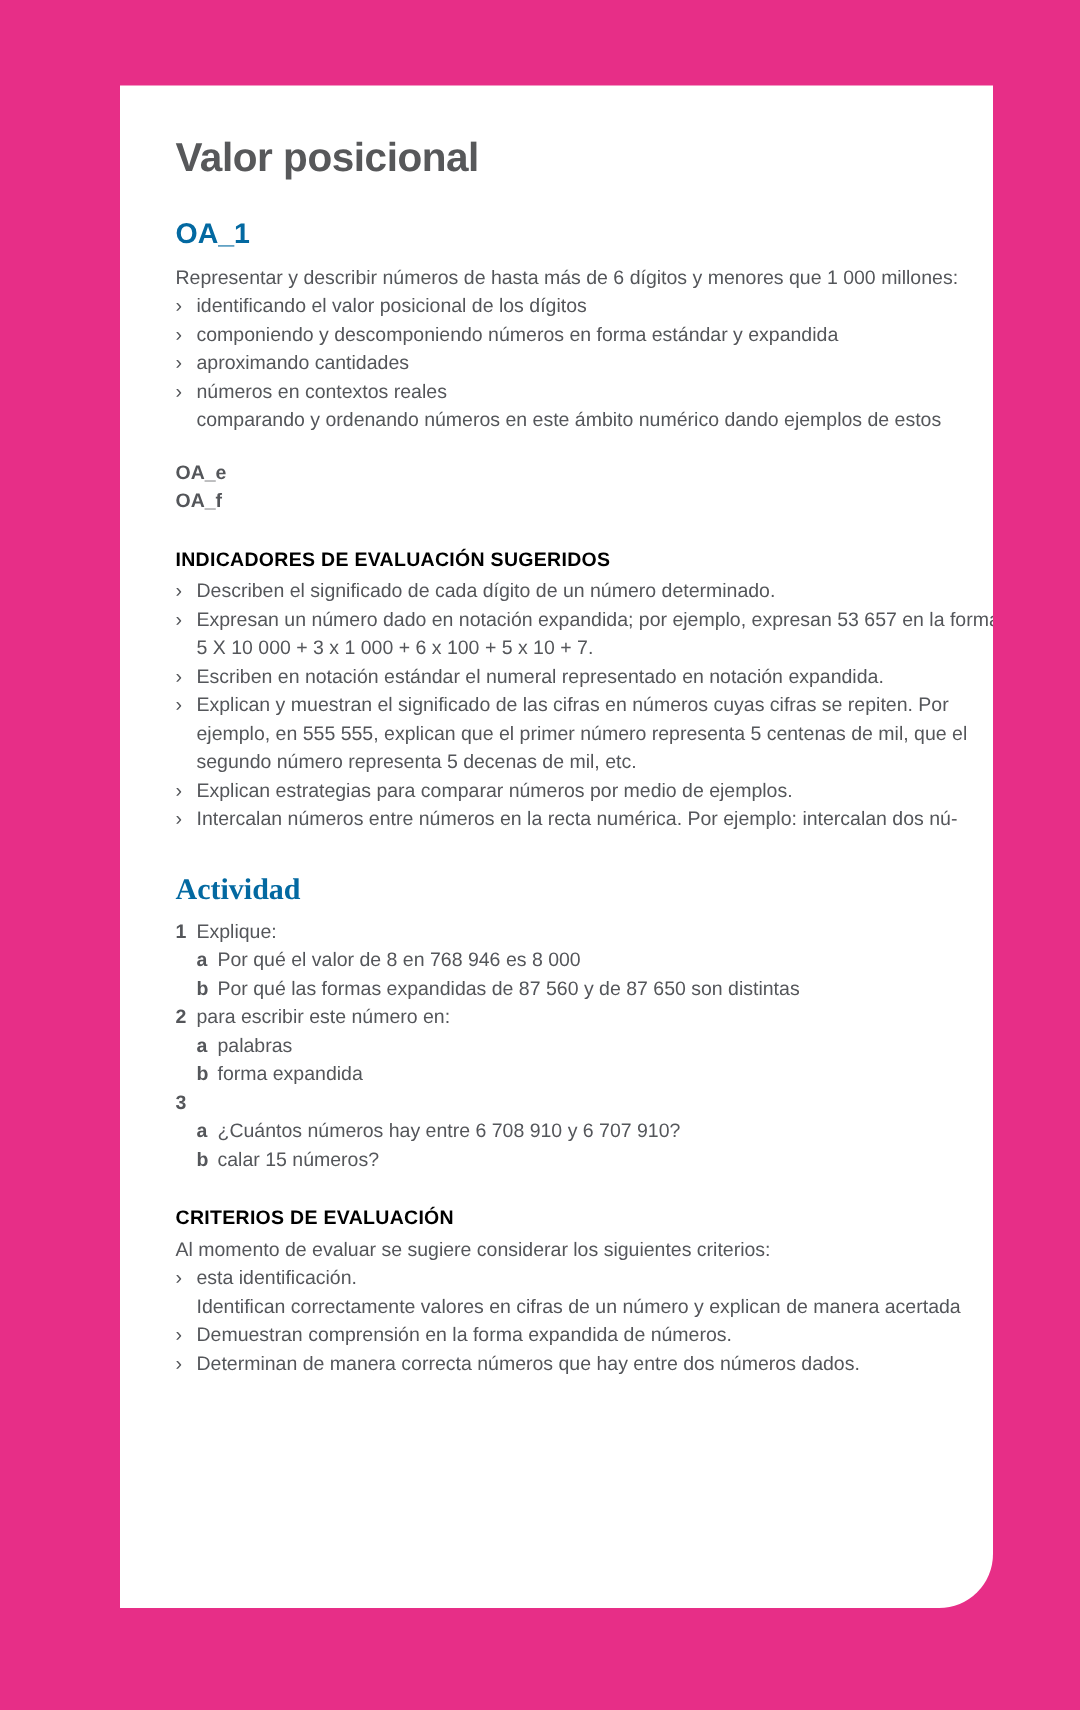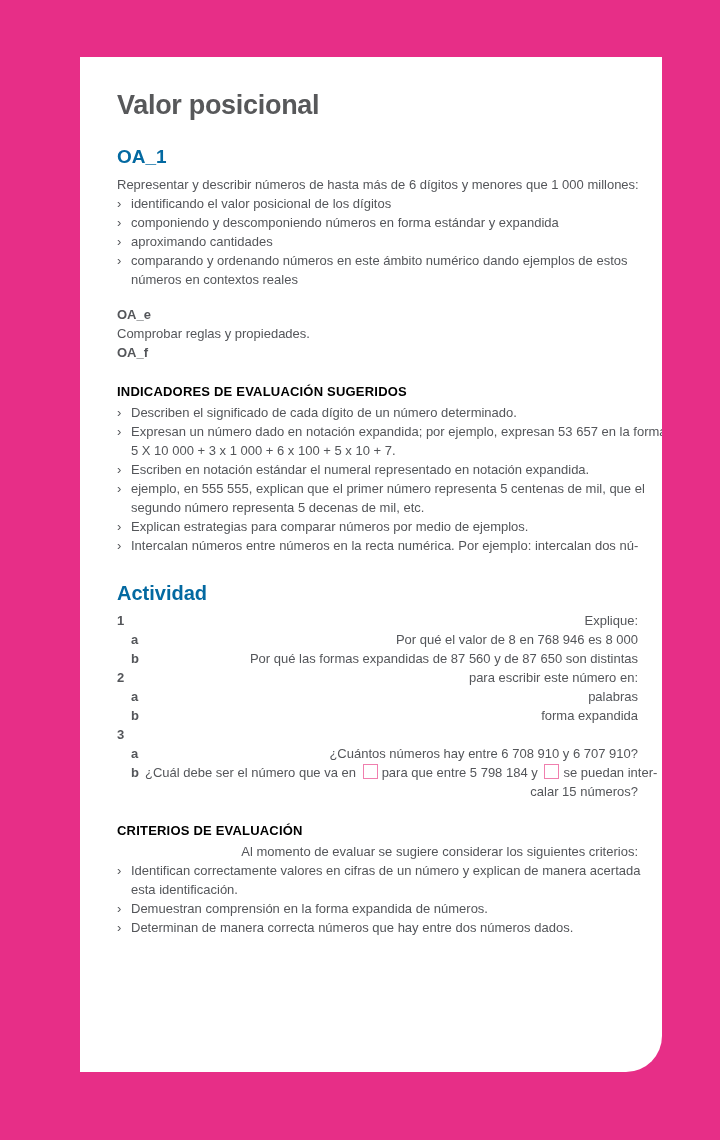--- a/index.html
+++ b/index.html
@@ -14,38 +14,38 @@
   }
   .content{
     padding:33px 24px 0 37px;color:#54565a;
     font-size:13px;line-height:19px;
   }
   .page-title{
     font-size:27px;line-height:30px;font-weight:700;color:#57585a;
     letter-spacing:-0.3px;margin:0 0 26px 0;
   }
   .pink-h{font-size:19px;line-height:22px;font-weight:700;color:#0369a1;margin:0 0 7px 0;}
-  .pink-h.act{font-size:20px;line-height:23px;margin:27px 0 6px 0;}
+  .pink-h.act{font-size:20px;line-height:23px;margin:27px 0 6px 0;font-family:Liberation Serif, serif;}
   .section-head{font-weight:700;font-size:13px;letter-spacing:0.2px;margin:20px 0 2px 0;color:#000000;}
   .ln{display:block;white-space:nowrap;}
   .brow{display:flex;}
   .bm{width:14px;flex:none;}
   .bt{flex:1;min-width:0;}
   .oarefs{margin-top:16px;}
   .oarow{display:flex;flex-direction:column;}
   .oacode{width:46px;flex:none;font-weight:700;}
   .arow{display:flex;}
   .arow.sub{margin-left:14px;}
   .num{width:14px;flex:none;font-weight:700;}
-  .atext{flex:1;min-width:0;text-align:right;}
+  .atext{flex:1;min-width:0;}
   .answer-box{
     display:inline-block;width:13px;height:13px;border:1.5px solid #f07fae;
     margin:0 4px 0 3px;vertical-align:-2px;background:#ffffff;
   }
-  .intro{margin:0;text-align:right;}
+  .intro{margin:0;}
 </style>
 </head>
 <body>
 
 <div class="pink-bg">
   <div class="card">
     <div class="content">
 
       <div class="page-title">Valor posicional</div>
 
@@ -69,30 +69,29 @@
         </div>
         <div class="brow">
           <span class="bm">›</span>
           <span class="bt">
               <span class="ln">aproximando cantidades</span>
             </span>
         </div>
         <div class="brow">
           <span class="bm">›</span>
           <span class="bt">
+            <span class="ln">números en contextos reales</span>
             <span class="ln">comparando y ordenando números en este ámbito numérico dando ejemplos de estos</span>
-            <span class="ln">números en contextos reales</span>
           </span>
         </div>
       </div>
 
       <div class="oarefs">
         <div class="oarow">
           <span class="oacode">OA_e</span>
-          <span class="ln">Comprobar reglas y propiedades.</span>
         </div>
         <div class="oarow">
           <span class="oacode">OA_f</span>
         </div>
       </div>
 
       <div class="section-head">INDICADORES DE EVALUACIÓN SUGERIDOS</div>
       <div>
         <div class="brow">
           <span class="bm">›</span>
@@ -109,20 +108,21 @@
         </div>
         <div class="brow">
           <span class="bm">›</span>
           <span class="bt">
               <span class="ln">Escriben en notación estándar el numeral representado en notación expandida.</span>
             </span>
         </div>
         <div class="brow">
           <span class="bm">›</span>
           <span class="bt">
+            <span class="ln">Explican y muestran el significado de las cifras en números cuyas cifras se repiten. Por</span>
             <span class="ln">ejemplo, en 555 555, explican que el primer número representa 5 centenas de mil, que el</span>
             <span class="ln">segundo número representa 5 decenas de mil, etc.</span>
           </span>
         </div>
         <div class="brow">
           <span class="bm">›</span>
           <span class="bt">
               <span class="ln">Explican estrategias para comparar números por medio de ejemplos.</span>
             </span>
         </div>
@@ -181,36 +181,35 @@
         </div>
         <div class="arow sub">
           <span class="num">a</span>
           <div class="atext">
               <span class="ln">¿Cuántos números hay entre 6 708 910 y 6 707 910?</span>
             </div>
         </div>
         <div class="arow sub">
           <span class="num">b</span>
           <div class="atext">
-            <span class="ln"><span>¿Cuál debe ser el número que va en </span><span class="answer-box"></span><span>para que entre 5 798 184 y </span><span class="answer-box"></span><span>se puedan inter-</span></span>
             <span class="ln">calar 15 números?</span>
           </div>
         </div>
       </div>
 
       <div class="section-head">CRITERIOS DE EVALUACIÓN</div>
       <p class="intro">
           <span class="ln">Al momento de evaluar se sugiere considerar los siguientes criterios:</span>
         </p>
       <div>
         <div class="brow">
           <span class="bm">›</span>
           <span class="bt">
+            <span class="ln">esta identificación.</span>
             <span class="ln">Identifican correctamente valores en cifras de un número y explican de manera acertada</span>
-            <span class="ln">esta identificación.</span>
           </span>
         </div>
         <div class="brow">
           <span class="bm">›</span>
           <span class="bt">
               <span class="ln">Demuestran comprensión en la forma expandida de números.</span>
             </span>
         </div>
         <div class="brow">
           <span class="bm">›</span>

